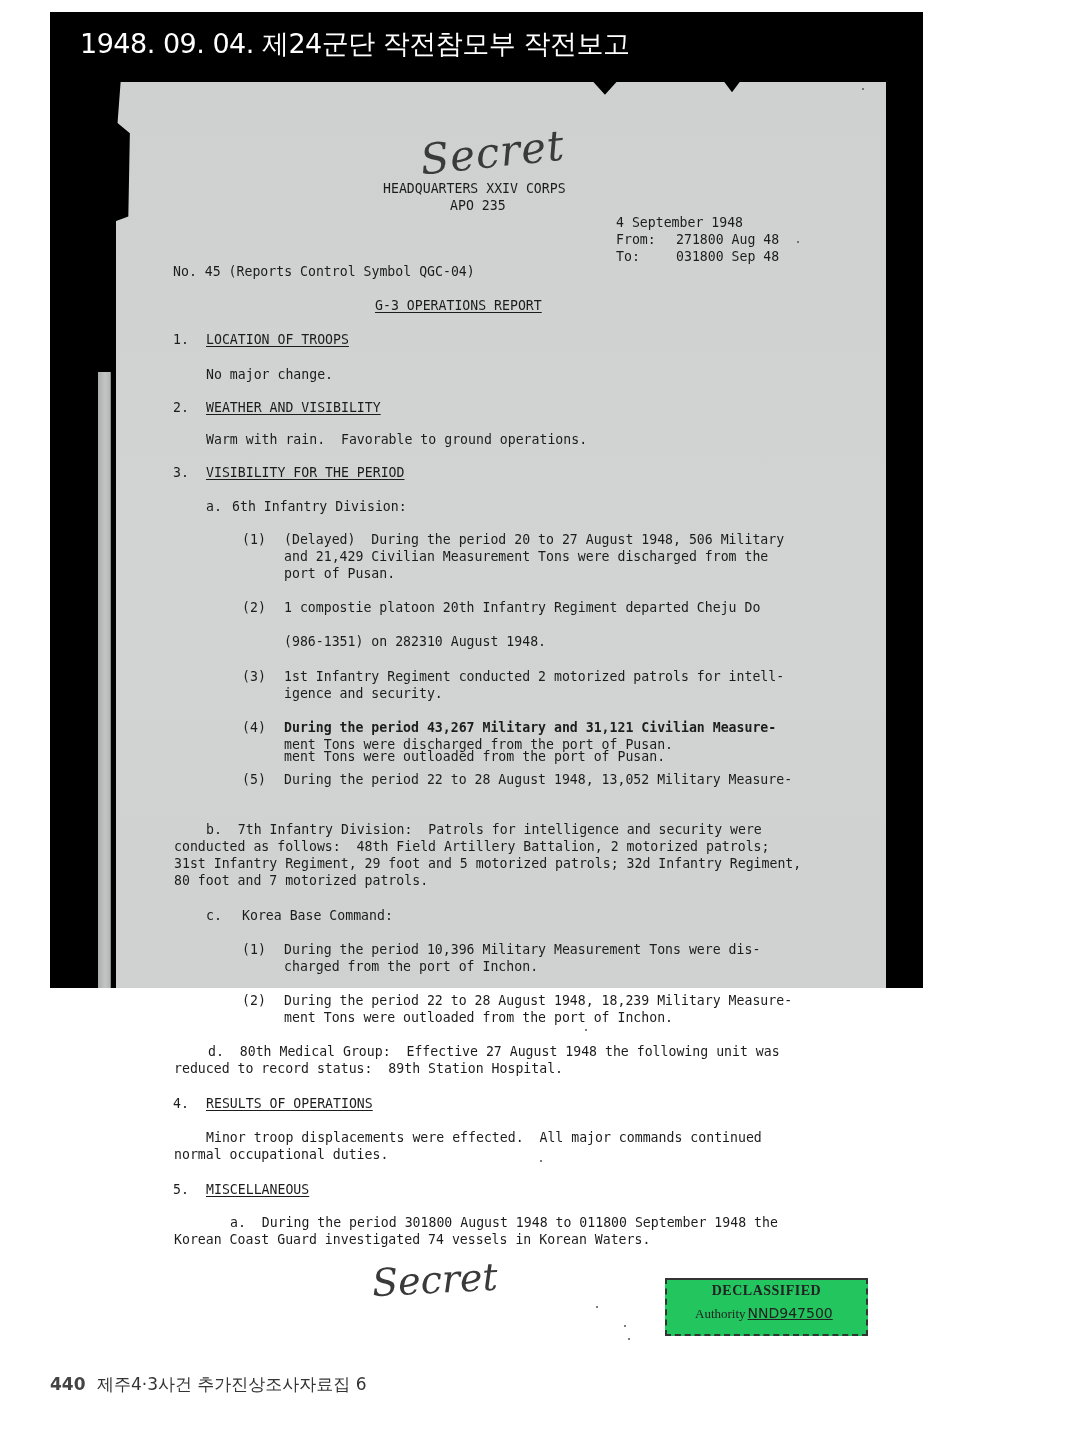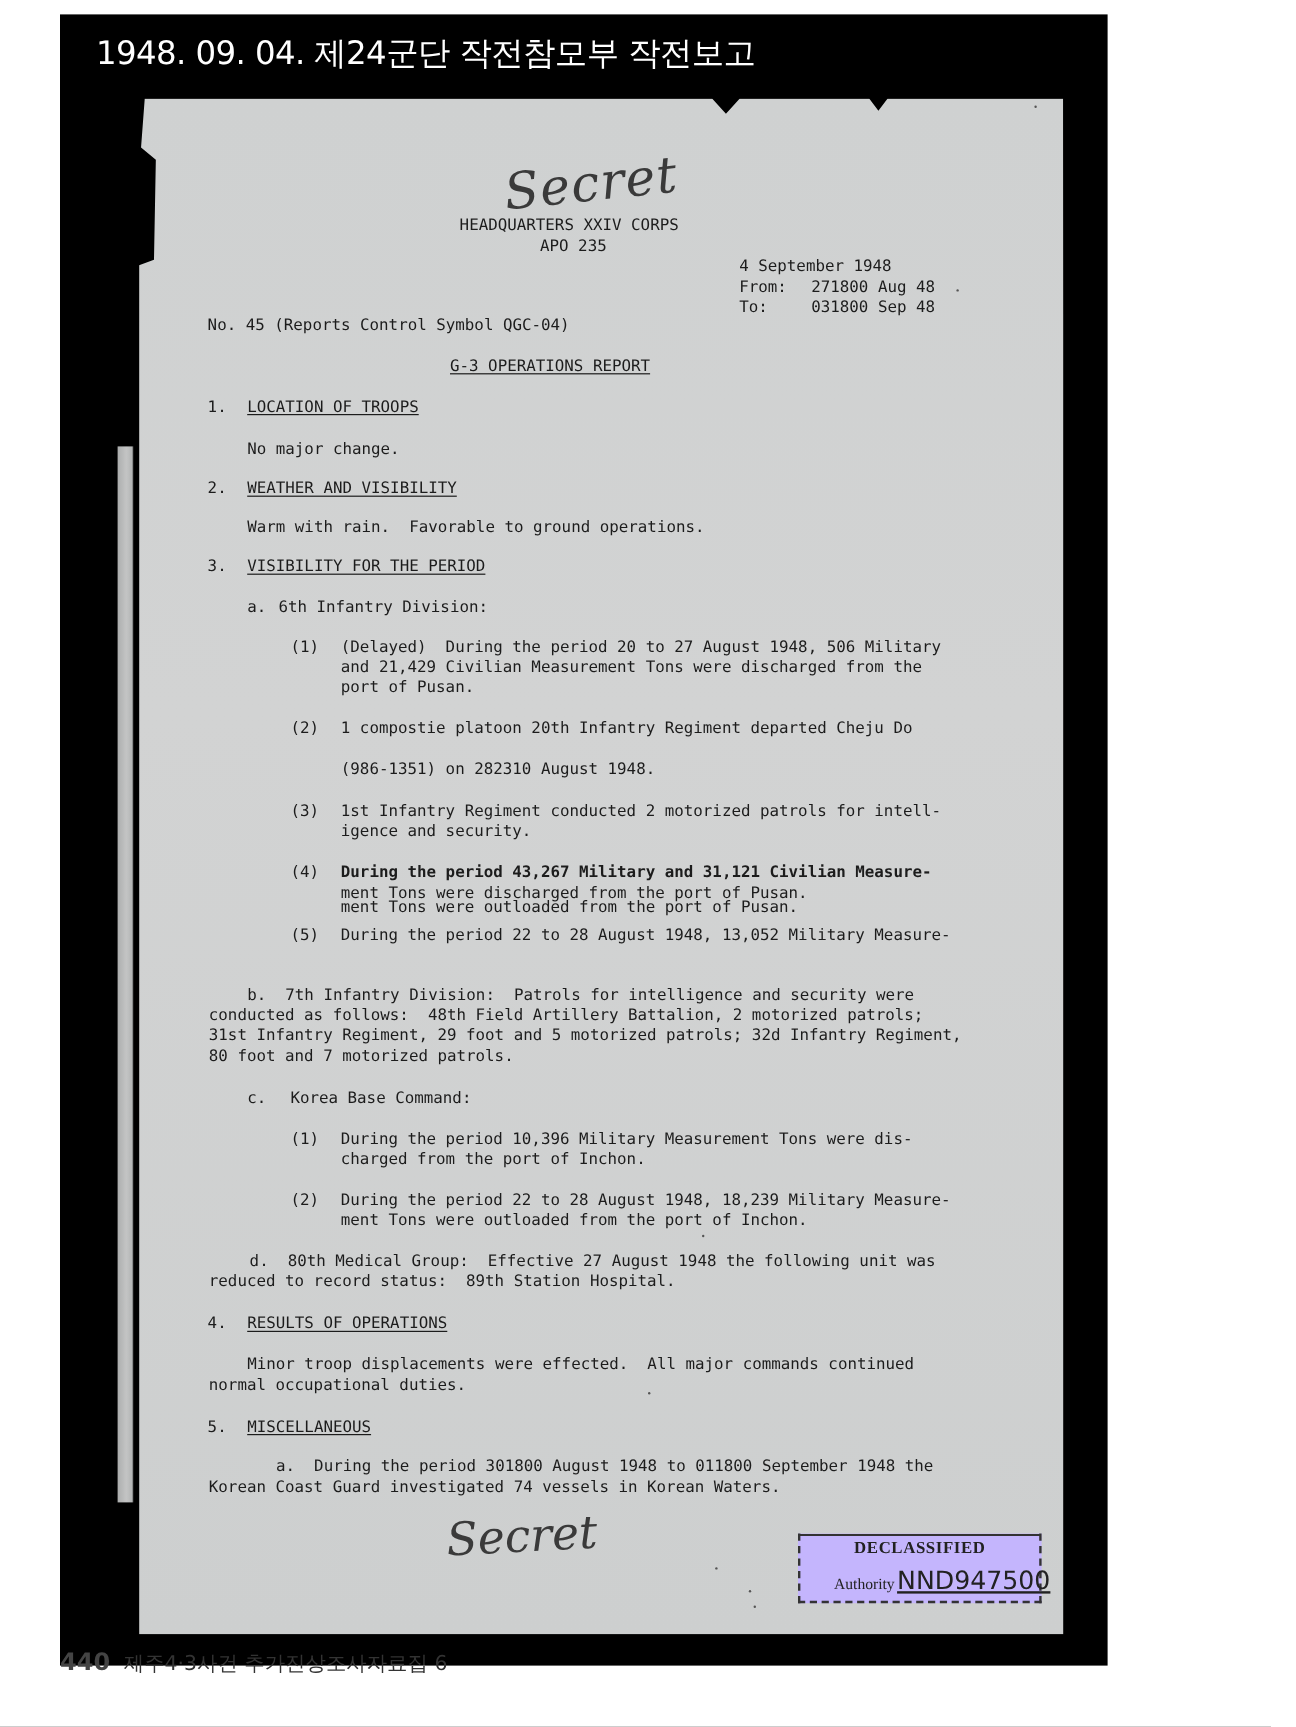--- a/index.html
+++ b/index.html
@@ -6,21 +6,21 @@
     body {
       width: 1080px; height: 1439px;
       background: #ffffff;
       position: relative;
       overflow: hidden;
       font-family: "DejaVu Sans", sans-serif;
     }
     .frame {
       position: absolute;
       left: 50px; top: 12px;
-      width: 873px; height: 1376px;
+      width: 873px; height: 976px;
       background: #000;
       overflow: hidden;
     }
     .frame-title {
       position: absolute;
       left: 30px; top: 14px;
       color: #fff;
       font-family: "DejaVu Sans", sans-serif;
       font-size: 27px;
       letter-spacing: -0.5px;
@@ -67,44 +67,44 @@
     .secret-bottom {
       position: absolute; left: 372px; top: 1258px;
       font-family: "DejaVu Serif", serif;
       font-style: italic; font-size: 38px; color: #3a3a3a;
       transform: rotate(-3deg);
     }
     .stamp {
       position: absolute;
       left: 665px; top: 1278px;
       width: 203px; height: 58px;
-      background: #c4b5fd;
+      background: #22c55e;
       border: 2px dashed #333;
       border-top-style: solid;
       box-sizing: border-box;
       font-family: "Liberation Serif", serif;
       color: #222;
     }
     .stamp .h {
       position: absolute; left: 0; right: 0; top: 3px;
       text-align: center; font-weight: bold; font-size: 14px; letter-spacing: .5px;
     }
     .stamp .a {
       position: absolute; left: 28px; top: 25px; font-size: 13px;
     }
     .stamp .a .n {
-      font-family: "DejaVu Sans", sans-serif; font-size: 21px; text-decoration: underline;
+      font-family: "DejaVu Sans", sans-serif; font-size: 14px; text-decoration: underline;
       margin-left: 2px;
     }
     .footer {
       position: absolute; left: 50px; top: 1373px;
       font-family: "DejaVu Sans", sans-serif;
       font-size: 17px; color: #333; white-space: nowrap;
     }
-    .footer .pg { font-weight: bold; font-size: 20px; color: #444; margin-right: 6px; }
+    .footer .pg { font-weight: bold; font-size: 17px; color: #444; margin-right: 6px; }
     .specks i {
       position: absolute; width: 2px; height: 2px; background: #555; border-radius: 1px;
     }
   </style>
 </head>
 <body>
 
 <div class="frame">
   <div class="frame-title">1948. 09. 04. 제24군단 작전참모부 작전보고</div>
   <div class="paper"></div>

